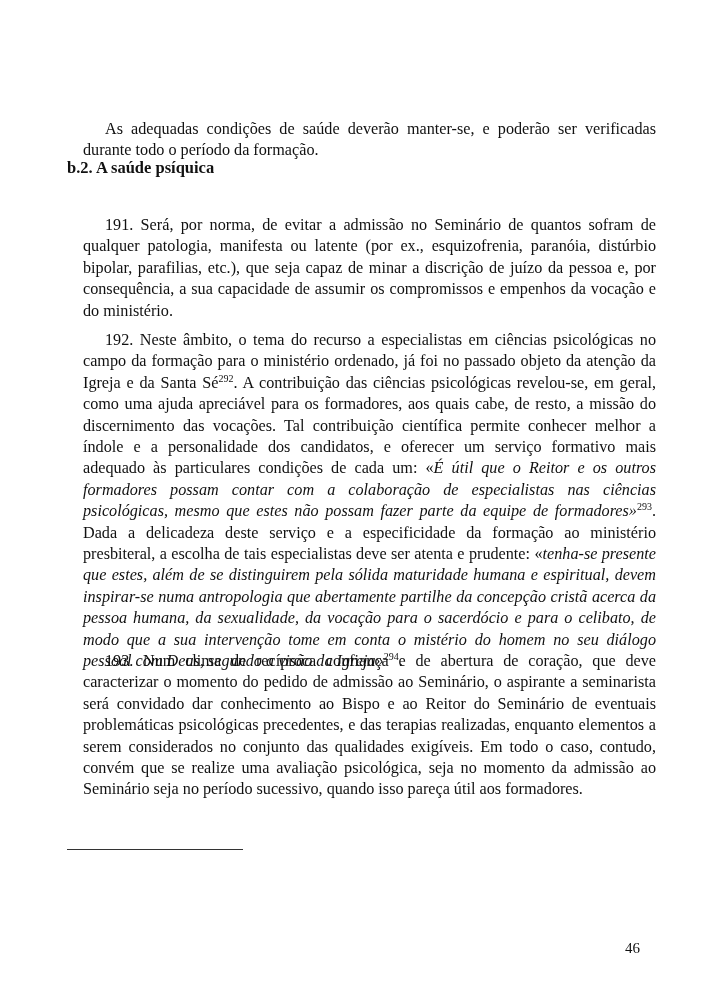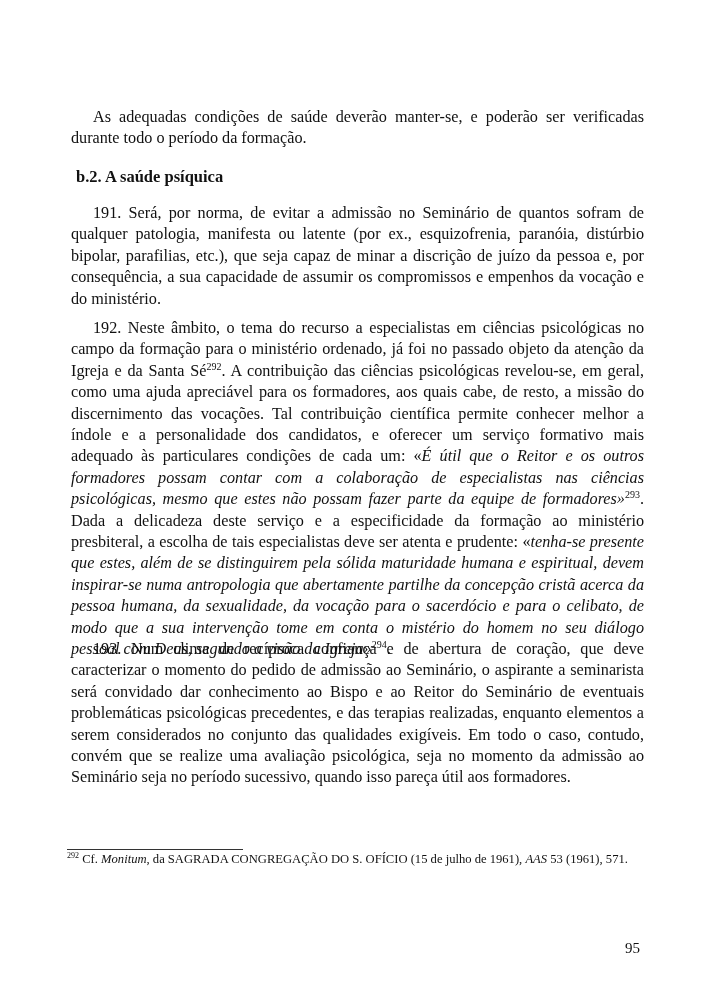--- a/index.html
+++ b/index.html
@@ -1,20 +1,20 @@
 <!DOCTYPE html>
 <html><head>
 <meta charset="utf-8">
 <style>
   html, body { margin: 0; padding: 0; background: #ffffff; }
   body { width: 707px; height: 1000px; position: relative; overflow: hidden;
          font-family: "Liberation Serif", "DejaVu Serif", serif; color: #111; }
   .page { position: absolute; left: 67px; top: 0; width: 573px; }
-  .para { font-size: 16.2px; line-height: 21.4px; text-align: justify; text-indent: 22px; margin: 4px; position: absolute; left: 0; width: 573px; }
-  .heading { font-size: 16.5px; font-weight: bold; position: absolute; left: 0; margin: 9px; }
+  .para { font-size: 16.2px; line-height: 21.4px; text-align: justify; text-indent: 22px; margin: 16px; position: absolute; left: 0; width: 573px; }
+  .heading { font-size: 16.5px; font-weight: bold; position: absolute; left: 0; margin: 0; }
   sup { font-size: 10px; line-height: 0; vertical-align: 6px; }
   i { font-style: italic; }
   .fn-rule { position: absolute; left: 67px; top: 849px; width: 176px; height: 1px; background: #333; }
   .footnotes { position: absolute; left: 67px; top: 852px; width: 573px; font-size: 12.6px; line-height: 15.6px; text-align: justify; }
   .fn { margin: 0; }
   .fn sup { font-size: 8px; vertical-align: 5px; }
   .page-number { position: absolute; right: 67px; top: 940px; font-size: 15px; }
 </style>
 </head>
 <body>
@@ -27,16 +27,15 @@
   <p class="para" style="top:199px;">191. Será, por norma, de evitar a admissão no Seminário de quantos sofram de qualquer patologia, manifesta ou latente (por ex., esquizofrenia, paranóia, distúrbio bipolar, parafilias, etc.), que seja capaz de minar a discrição de juízo da pessoa e, por consequência, a sua capacidade de assumir os compromissos e empenhos da vocação e do ministério.</p>
 
   <p class="para" style="top:314px;"><span>192. Neste âmbito, o tema do recurso a especialistas em ciências psicológicas no campo da formação para o ministério ordenado, já foi no passado objeto da atenção da Igreja e da Santa Sé</span><sup>292</sup><span>. A contribuição das ciências psicológicas revelou-se, em geral, como uma ajuda apreciável para os formadores, aos quais cabe, de resto, a missão do discernimento das vocações. Tal contribuição científica permite conhecer melhor a índole e a personalidade dos candidatos, e oferecer um serviço formativo mais adequado às particulares condições de cada um: «</span><i>É útil que o Reitor e os outros formadores possam contar com a colaboração de especialistas nas ciências psicológicas, mesmo que estes não possam fazer parte da equipe de formadores</i><i>»</i><sup>293</sup><span>. Dada a delicadeza deste serviço e a especificidade da formação ao ministério presbiteral, a escolha de tais especialistas deve ser atenta e prudente: «</span><i>tenha-se presente que estes, além de se distinguirem pela sólida maturidade humana e espiritual, devem inspirar-se numa antropologia que abertamente partilhe da concepção cristã acerca da pessoa humana, da sexualidade, da vocação para o sacerdócio e para o celibato, de modo que a sua intervenção tome em conta o mistério do homem no seu diálogo pessoal com Deus, segundo a visão da Igreja</i><i>»</i><sup>294</sup><span>.</span></p>
 
   <p class="para" style="top:635px;">193. Num clima de recíproca confiança e de abertura de coração, que deve caracterizar o momento do pedido de admissão ao Seminário, o aspirante a seminarista será convidado dar conhecimento ao Bispo e ao Reitor do Seminário de eventuais problemáticas psicológicas precedentes, e das terapias realizadas, enquanto elementos a serem considerados no conjunto das qualidades exigíveis. Em todo o caso, contudo, convém que se realize uma avaliação psicológica, seja no momento da admissão ao Seminário seja no período sucessivo, quando isso pareça útil aos formadores.</p>
 </div>
 
 <div class="fn-rule"></div>
 
 <div class="footnotes">
-  <p class="fn"><sup>292</sup><span> Cf. </span><i>Monitum</i><span>, da SAGRADA CONGREGAÇÃO DO S. OFÍCIO (15 de julho de 1961), </span><i>AAS</i><span> 53 (1961), 571.</span></p>
 </div>
 
-<div class="page-number">95</div>
+<div class="page-number">46</div>
 
 </body></html>

